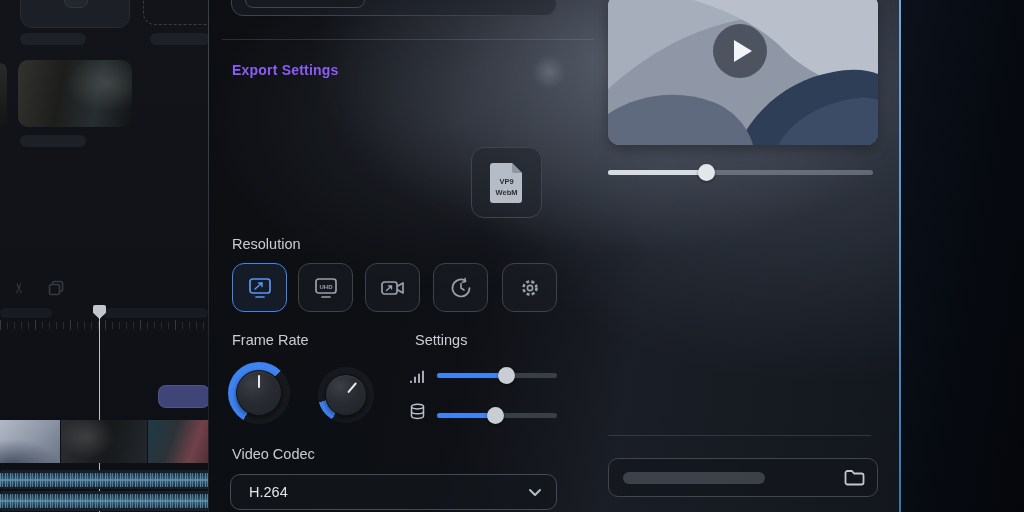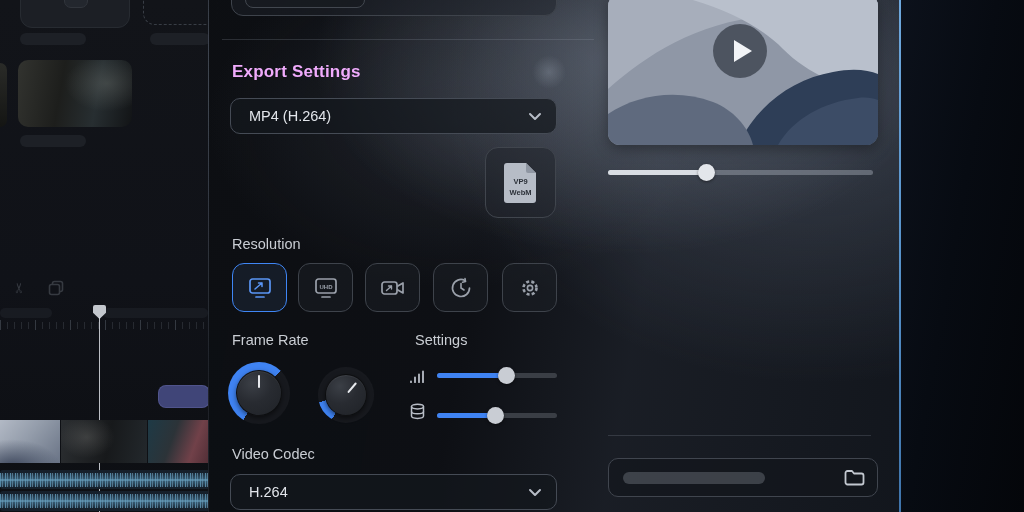--- a/index.html
+++ b/index.html
@@ -62,21 +62,21 @@
     background:
       radial-gradient(24px 24px at 340px 72px, rgba(160,170,185,0.30), rgba(160,170,185,0) 70%),
       radial-gradient(430px 270px at 415px 60px, rgba(128,138,154,0.50), rgba(128,138,154,0) 72%),
       radial-gradient(520px 400px at 610px 95px, rgba(100,110,128,0.45), rgba(100,110,128,0) 72%),
       radial-gradient(360px 240px at 250px 120px, rgba(95,104,120,0.22), rgba(95,104,120,0) 70%),
       linear-gradient(100deg, rgba(12,14,18,0.97) 0%, rgba(13,15,20,0.96) 40%, rgba(26,30,38,0.95) 62%, rgba(18,22,29,0.96) 100%);
     border-left:1px solid rgba(255,255,255,0.05);
   }
   .divider { height:1px; background:rgba(150,160,175,0.22); }
 
-  .panel-title { color:#f0abfc; font-size:17px; font-weight:700; letter-spacing:.2px; }
+  .panel-title { color:#8b5cf6; font-size:14px; font-weight:700; letter-spacing:.2px; }
   .field-label { color:#c9cdd3; font-size:14.5px; }
 
   .dropdown {
     height:36px; border-radius:10px; background:rgba(20,23,29,0.72);
     border:1.3px solid #454b55; display:flex; align-items:center;
     padding:0 14px 0 18px; color:#e2e5ea; font-size:14.5px;
   }
   .dropdown .dd-value { flex:1; }
   .chev { width:14px; height:9px; }
   .chev polyline { fill:none; stroke:#b7bdc7; stroke-width:2; stroke-linecap:round; stroke-linejoin:round; }
@@ -211,33 +211,27 @@
 
   <div class="abs modal"></div>
 
   <div class="abs top-partial" style="left:231px; top:-34px; width:326px; height:50px;">
     <div class="abs top-partial-inner" style="left:13px; top:14px; width:120px; height:27px;"></div>
   </div>
   <div class="abs divider" style="left:222px; top:39px; width:372px;"></div>
 
   <div class="abs panel-title" style="left:232px; top:62px;">Export Settings</div>
 
-  <div class="abs dropdown" style="left:230px; top:98px; width:327px;">
-    <span class="dd-value">MP4 (H.264)</span>
-    <svg class="chev" viewBox="0 0 14 9">
-        <polyline points="2,2 7,7 12,2"></polyline>
-      </svg>
-  </div>
 
   <div class="abs" style="left:230px; top:147px; width:327px; height:71px;">
 
 
 
 
-    <div class="fmt-btn" style="left:255px;">
+    <div class="fmt-btn" style="left:241px;">
       <svg class="file-ico" viewBox="0 0 35 42">
         <path d="M4 1 h19 l10 10 v27 a3 3 0 0 1 -3 3 H4 a3 3 0 0 1 -3 -3 V4 a3 3 0 0 1 3 -3 z" fill="#b6bcc6"></path>
         <path d="M23 1 l10 10 h-8 a2 2 0 0 1 -2 -2 z" fill="#8f96a2"></path>
         <text x="17.5" y="22" text-anchor="middle" font-size="7.5" font-weight="bold" fill="#2b3038" font-family="Liberation Sans, sans-serif">VP9</text>
         <text x="17.5" y="33" text-anchor="middle" font-size="7.5" font-weight="bold" fill="#2b3038" font-family="Liberation Sans, sans-serif">WebM</text>
       </svg>
     </div>
   </div>
 
   <div class="abs field-label" style="left:232px; top:236px;">Resolution</div>

